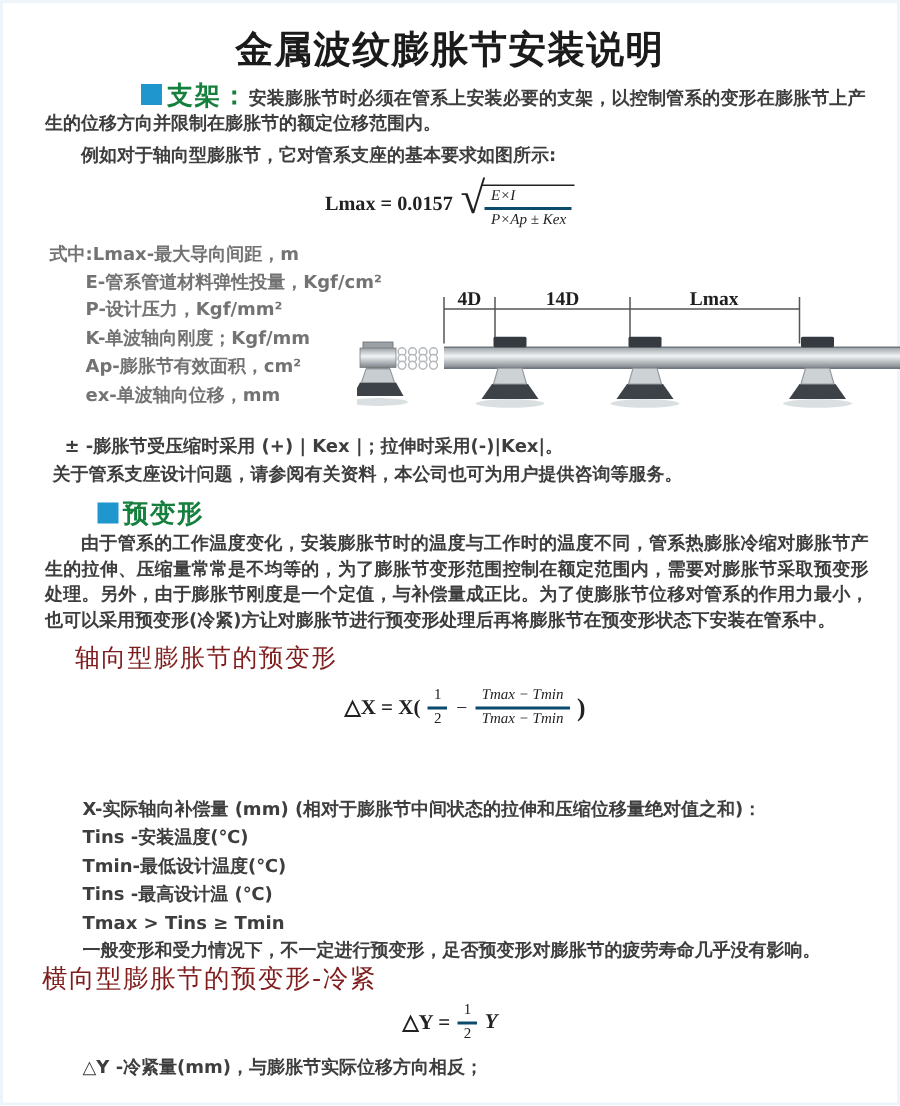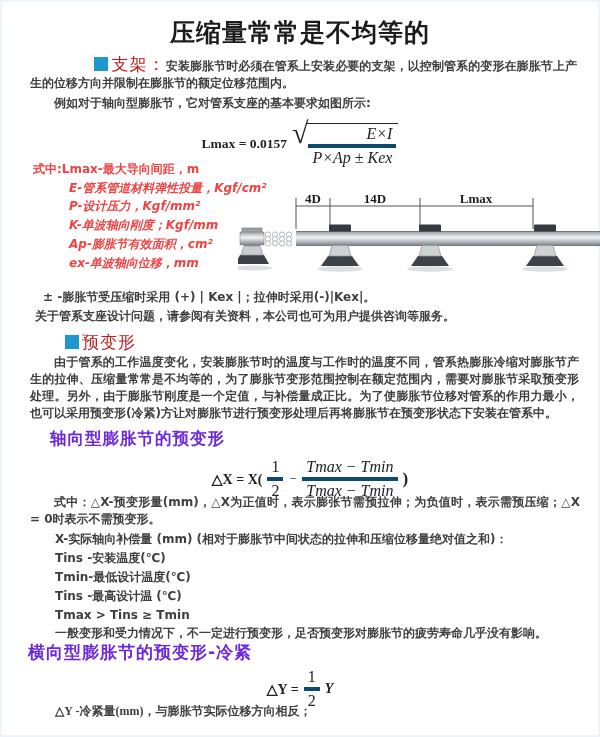--- a/index.html
+++ b/index.html
@@ -13,49 +13,49 @@
     top:16px;left:0;width:600px;text-align:center;
     font-size:25px;font-weight:600;color:#1b1b1b;letter-spacing:1px;
   }
   .body-text{font-size:12px;font-weight:600;color:#3e3e3e;line-height:17px;}
   .para{text-align:justify;}
   .indent{text-indent:2em;}
   .sec-marker{
     display:inline-block;width:14px;height:14px;background:#1f96cd;
     margin-right:3px;vertical-align:-1px;
   }
-  .sec-title-inline{font-size:17px;color:#b91c1c;font-weight:400;letter-spacing:1px;padding-left:32px;}
+  .sec-title-inline{font-size:17px;color:#15803d;font-weight:700;letter-spacing:1px;padding-left:32px;}
   .sub-head{
-    color:#6d28d9;font-weight:700;letter-spacing:1px;
+    color:#7f1d1d;font-weight:400;letter-spacing:1px;
   }
-  .def-list{line-height:18.7px;font-size:12px;font-weight:600;color:#ef4444;}
+  .def-list{line-height:18.7px;font-size:12px;font-weight:600;color:#737373;}
   .def-line0{margin-left:0;}
-  .def-line{margin-left:36px;font-style:italic;}
+  .def-line{margin-left:24px;}
   
   .formula-row{left:0;right:0;display:flex;justify-content:center;align-items:center;gap:5px;
     font-family:"Liberation Serif",serif;color:#222;}
   .f-bold{font-weight:700;font-size:13.5px;font-family:"Liberation Serif",serif;}
-  .frac{display:inline-block;text-align:right;font-style:italic;font-size:16px;line-height:1.15;vertical-align:middle;}
+  .frac{display:inline-block;text-align:left;font-style:italic;font-size:10px;line-height:1.15;vertical-align:middle;}
   .frac .num{display:block;padding:0 4px 1px 4px;}
-  .frac .den{display:block;border-top:4px solid #0c4a6e;padding:1px 4px 0 4px;}
+  .frac .den{display:block;border-top:2px solid #0c4a6e;padding:1px 4px 0 4px;}
   .sqrt{display:inline-flex;align-items:flex-start;}
   .sqrt-sign{font-size:30px;line-height:26px;font-weight:400;margin-right:-2px;color:#222;}
   .radicand{border-top:1.4px solid #222;padding:1px 2px 0 2px;margin-top:3px;}
   .radicand .frac .num{padding-top:0;}
   .paren{font-size:17px;font-weight:600;}
   .ital{font-style:italic;}
   
   .diagram{top:192px;left:238px;width:362px;height:95px;}
 </style>
 </head>
 <body>
 
 <div class="page">
 
-  <div class="abs doc-title">压缩量常常是不均等的</div>
+  <div class="abs doc-title">金属波纹膨胀节安装说明</div>
 
   <div class="abs body-text para" style="top:56px;left:30px;width:547px;text-indent:2.7em;">
     <span class="sec-title-inline"><span class="sec-marker"></span><span>支架：</span></span><span>安装膨胀节时必须在管系上安装必要的支架，以控制管系的变形在膨胀节上产生的位移方向并限制在膨胀节的额定位移范围内。</span>
   </div>
   <div class="abs body-text indent" style="top:95px;left:30px;width:547px;">例如对于轴向型膨胀节，它对管系支座的基本要求如图所示:</div>
 
   <div class="abs formula-row" style="top:120px;">
     <span class="f-bold">Lmax = 0.0157</span>
     <span class="sqrt">
       <span class="sqrt-sign">√</span>
@@ -167,34 +167,33 @@
       <span class="den" style="font-style:normal;">2</span>
     </span>
     <span class="ital" style="font-size:13px;">−</span>
     <span class="frac">
       <span class="num">Tmax − Tmin</span>
       <span class="den">Tmax − Tmin</span>
     </span>
     <span class="f-bold paren">)</span>
   </div>
 
-  <div class="abs body-text para indent" style="top:494px;left:30px;width:550px;">式中：△X-预变形量(mm)，△X为正值时，表示膨张节需预拉伸；为负值时，表示需预压缩；△X = 0时表示不需预变形。</div>
   <div class="abs body-text" style="top:531px;left:55px;width:525px;">X-实际轴向补偿量 (mm) (相对于膨胀节中间状态的拉伸和压缩位移量绝对值之和)：</div>
   <div class="abs body-text" style="top:569px;left:55px;">Tmin-最低设计温度(℃)</div>
   <div class="abs body-text" style="top:550px;left:55px;">Tins -安装温度(℃)</div>
   <div class="abs body-text" style="top:588px;left:55px;">Tins -最高设计温 (℃)</div>
   <div class="abs body-text" style="top:607px;left:55px;">Tmax &gt; Tins ≥ Tmin</div>
   <div class="abs body-text" style="top:625px;left:55px;width:525px;">一般变形和受力情况下，不一定进行预变形，足否预变形对膨胀节的疲劳寿命几乎没有影响。</div>
 
   <div class="abs sub-head" style="top:641px;left:28px;font-size:17px;">横向型膨胀节的预变形-冷紧</div>
 
   <div class="abs formula-row" style="top:668px;">
     <span class="f-bold" style="font-size:14px;">△Y =</span>
     <span class="frac">
       <span class="num" style="font-style:normal;">1</span>
       <span class="den" style="font-style:normal;">2</span>
     </span>
     <span class="f-bold ital" style="font-size:14px;">Y</span>
   </div>
 
-  <div class="abs body-text" style="top:703px;left:55px;width:525px;font-family:Liberation Serif, serif;">△Y -冷紧量(mm)，与膨胀节实际位移方向相反；</div>
+  <div class="abs body-text" style="top:703px;left:55px;width:525px;">△Y -冷紧量(mm)，与膨胀节实际位移方向相反；</div>
 
 </div>
 
 </body></html>

